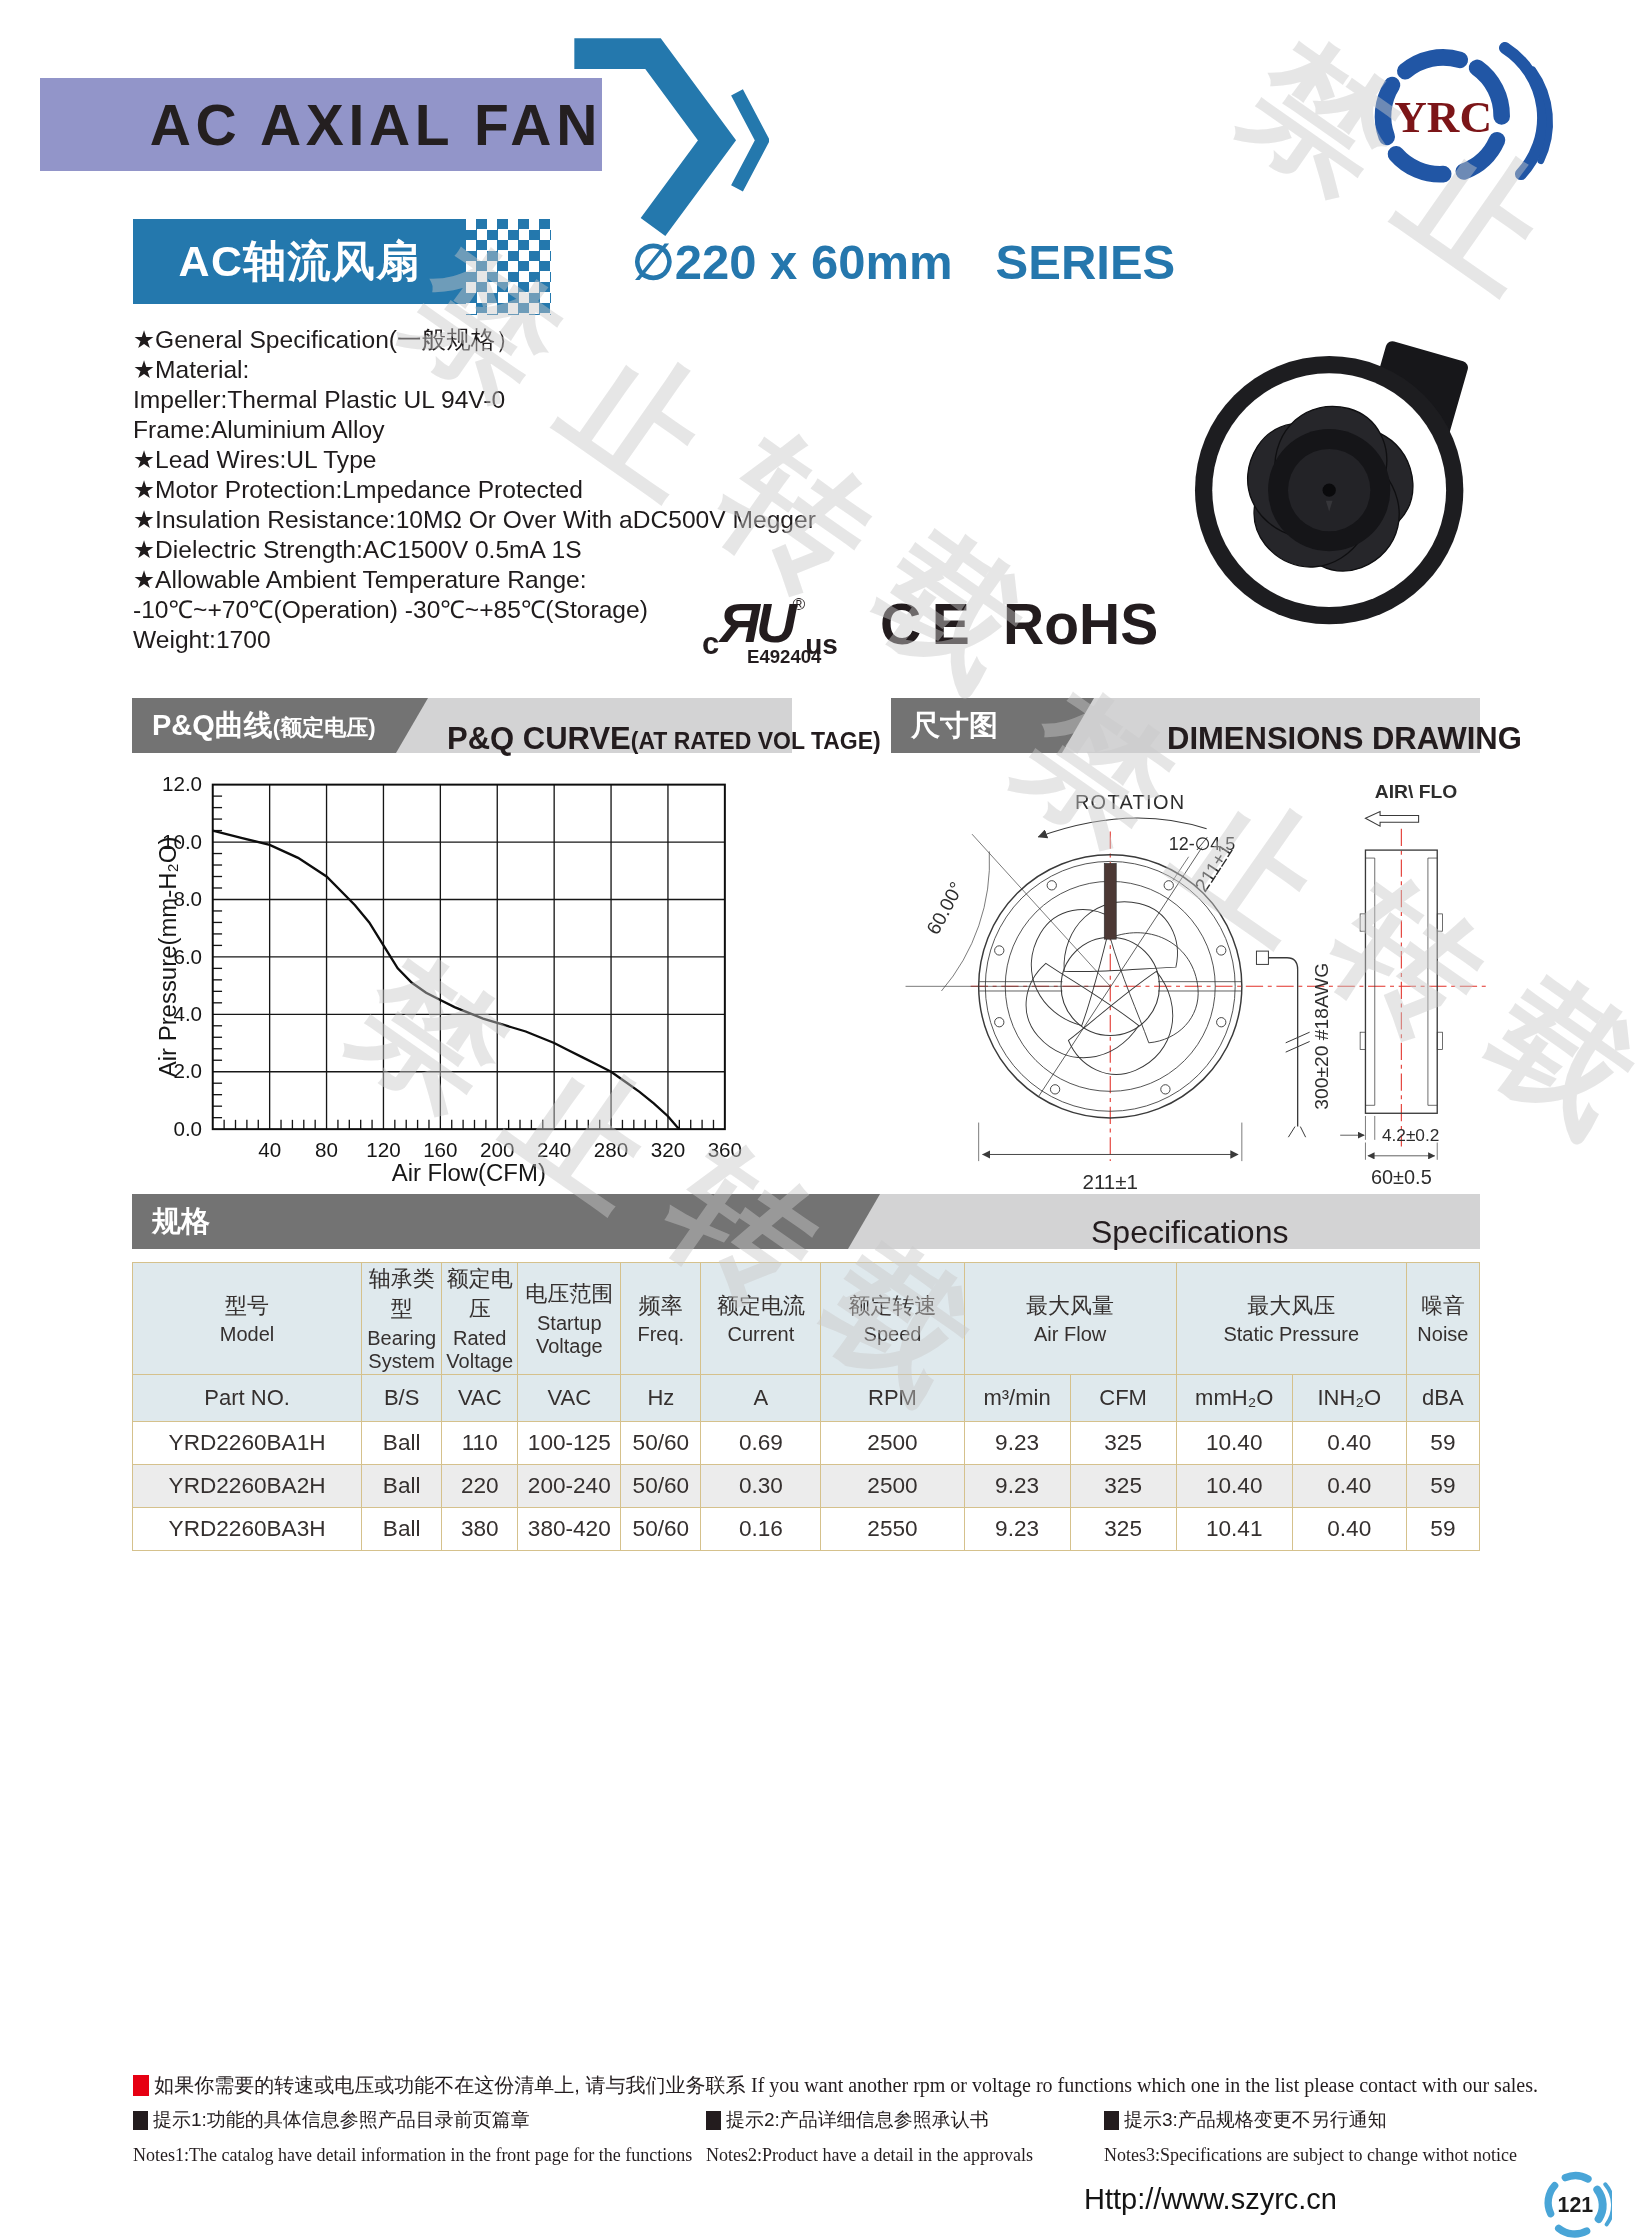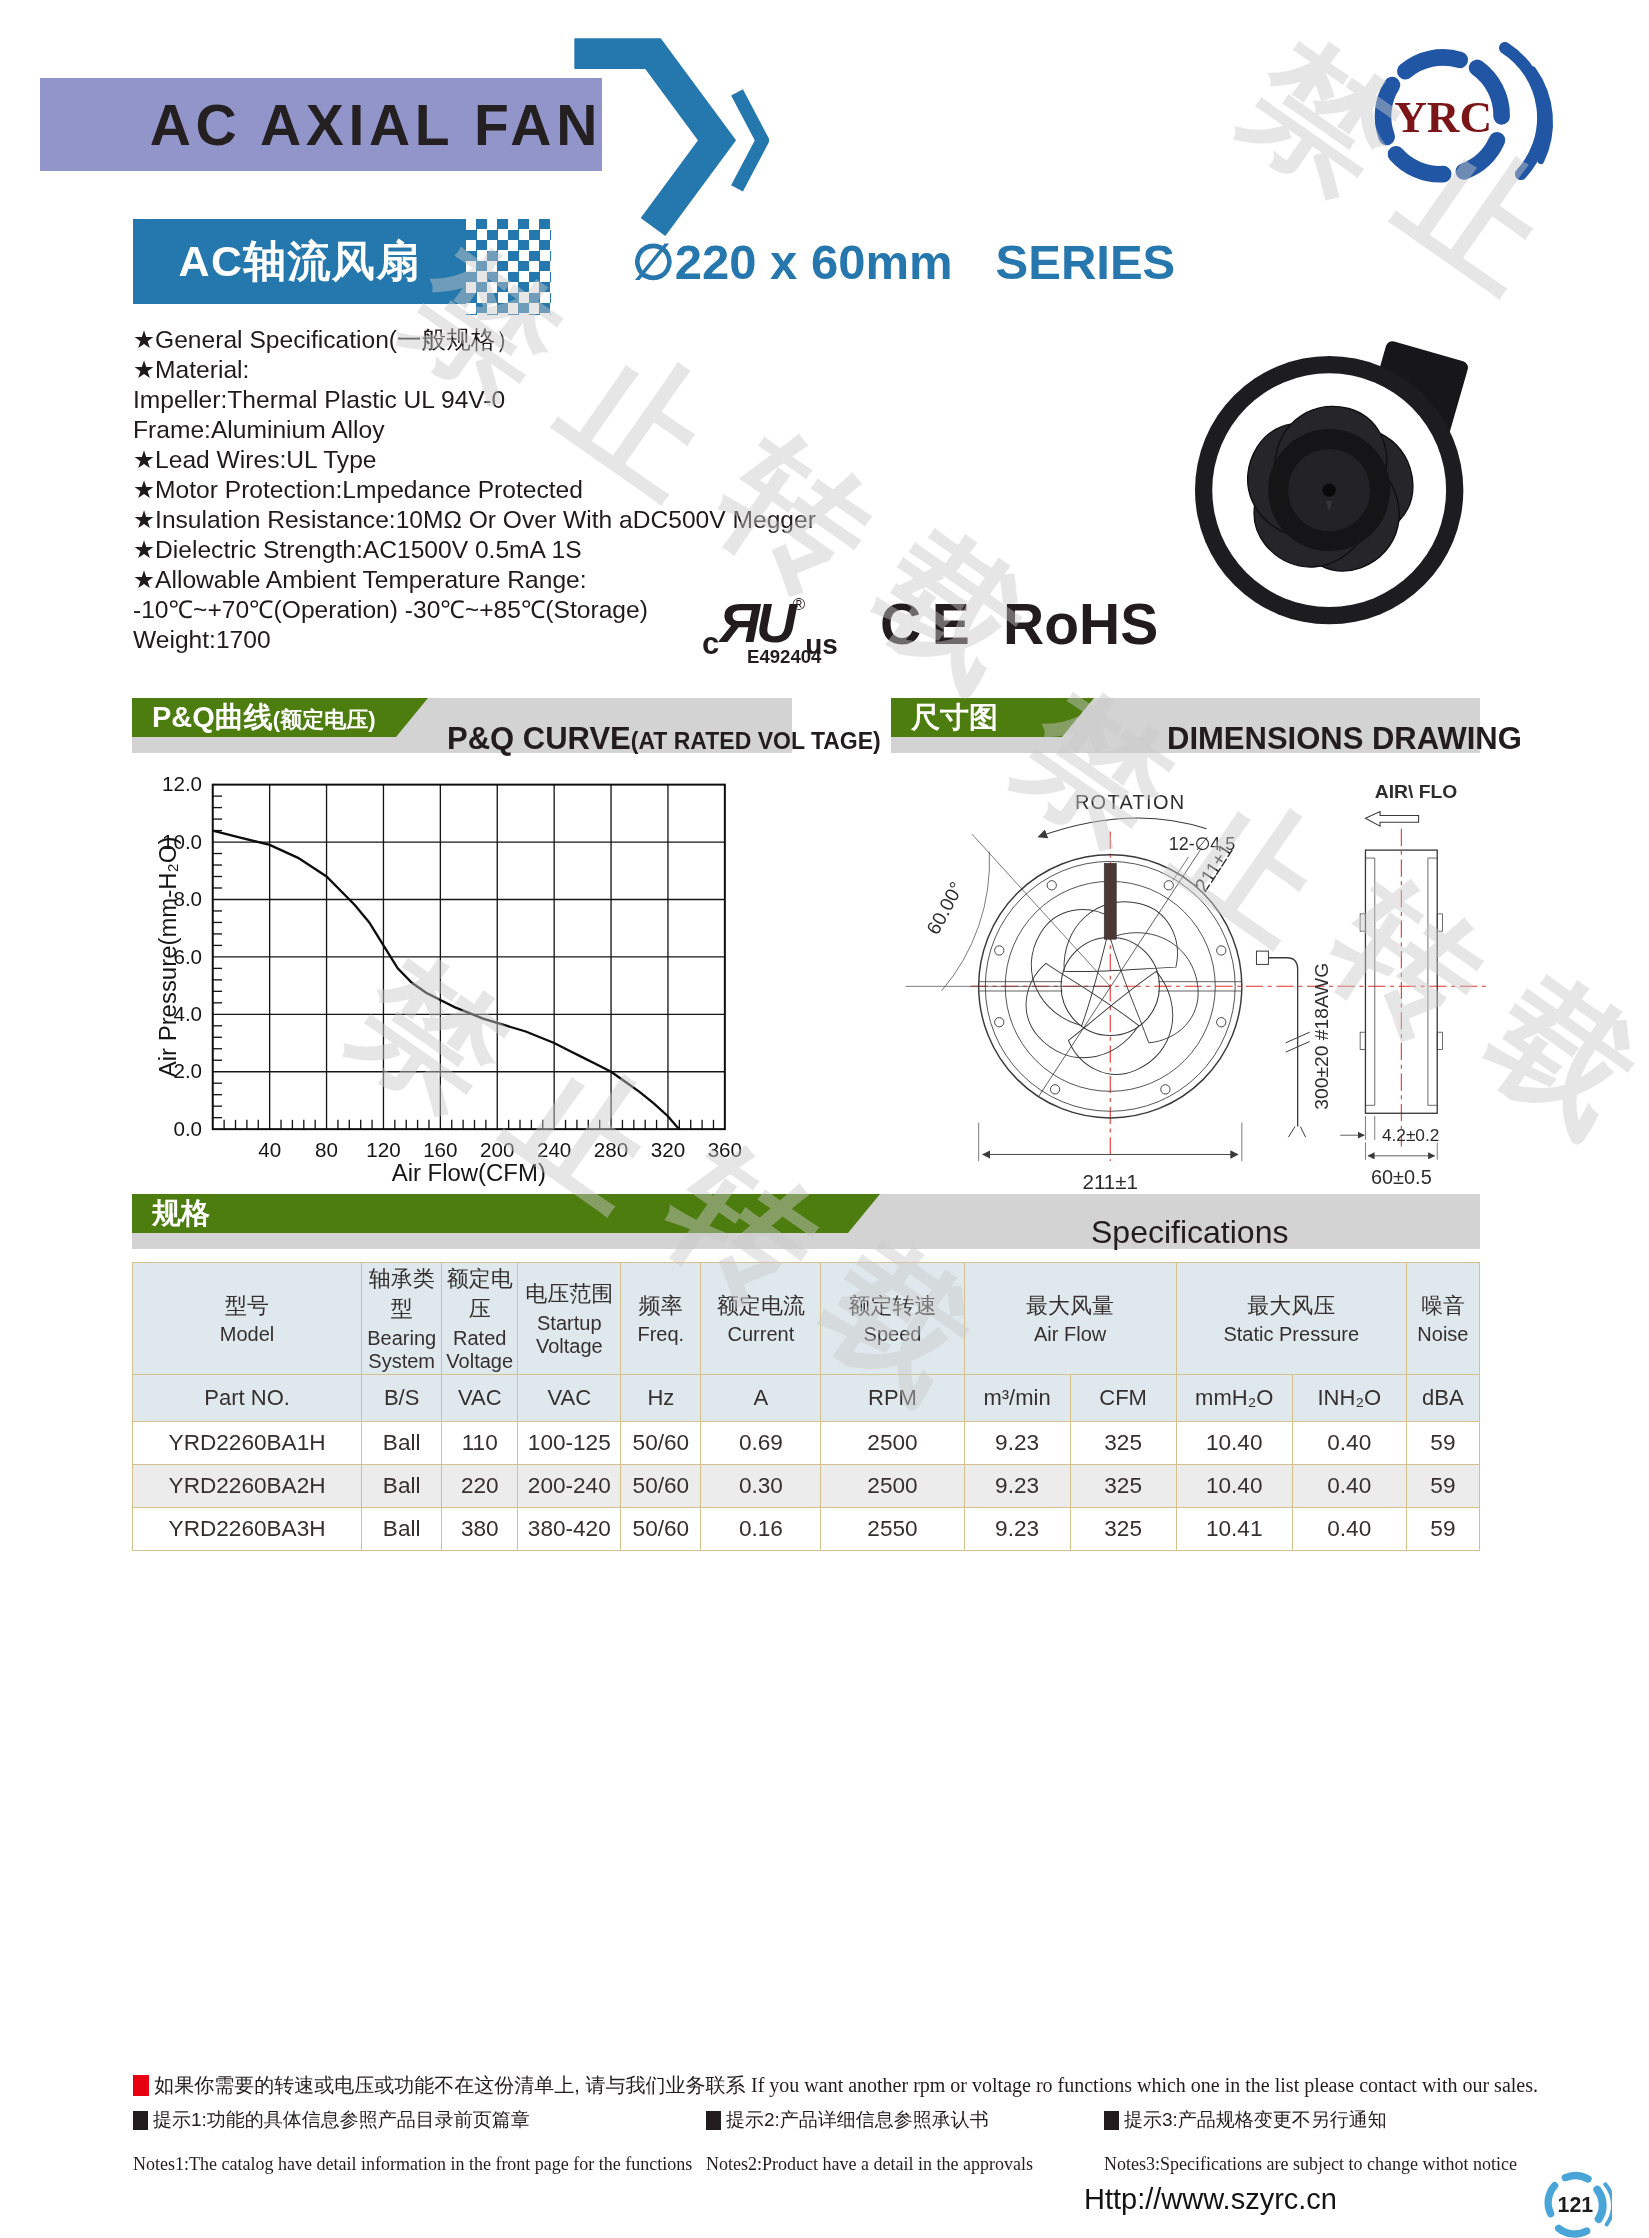--- a/index.html
+++ b/index.html
@@ -34,21 +34,21 @@
   .cul .c{font-size:31px;font-weight:bold;vertical-align:-12px;}
   .cul .ru{font-size:56px;font-weight:bold;font-style:italic;letter-spacing:-4px;}
   .cul .reg{font-size:17.3px;vertical-align:32px;}
   .cul .us{font-size:28px;font-weight:bold;vertical-align:-12px;}
   .cul-num{position:absolute;left:45px;top:67px;font-size:18.6px;font-weight:bold;color:#231c1e;}
   .ce{position:absolute;left:178px;top:12px;font-size:57px;font-weight:bold;letter-spacing:10.6px;color:#231c1e;}
   .rohs{position:absolute;left:301px;top:12px;font-size:57px;font-weight:bold;color:#231c1e;}
 
   
   .bar{position:absolute;height:55px;background:#d3d3d4;}
-  .bar-blue{position:absolute;height:39px;background:#4d7c0f;
+  .bar-blue{position:absolute;height:55px;background:#737373;
             clip-path:polygon(0 0,100% 0,calc(100% - 32px) 100%,0 100%);
             display:flex;align-items:center;}
   .bar-blue .cn{color:#fff;font-size:29px;font-weight:bold;padding-left:20px;white-space:nowrap;}
   .bar-blue .cn small{font-size:22px;font-weight:bold;}
   .bar-label{position:absolute;font-size:31px;font-weight:bold;color:#231c1e;white-space:nowrap;margin-top:12px;}
   .bar-label small{font-size:23px;}
 
   
   #pq-chart{position:absolute;left:156px;top:770px;width:599px;height:419px;}
   #pq-chart .grid{stroke:#161616;stroke-width:2;}
@@ -75,21 +75,21 @@
   #spec-table .dr.alt td{background:#ececec;}
 
   
   .sales-note{position:absolute;left:133px;top:2072px;font-size:20px;color:#231c1e;white-space:nowrap;}
   .sq{display:inline-block;width:16px;height:21px;vertical-align:-4px;margin-right:5.3px;}
   .sq.red{background:#e60012;}
   .sq.blk{background:#231c1e;width:14.6px;height:18.6px;}
   .sales-note .en{font-family:"Liberation Serif",serif;}
   .note-col{position:absolute;top:2107px;color:#231c1e;}
   .note-col .cn{font-size:19px;white-space:nowrap;}
-  .note-col .en{font-size:18px;margin-top:21px;font-family:"Liberation Serif",serif;white-space:nowrap;}
+  .note-col .en{font-size:18px;margin-top:12px;font-family:"Liberation Serif",serif;white-space:nowrap;}
 
   
   .footer-url{position:absolute;left:1084px;top:2183px;font-size:29px;color:#141414;}
   .footer-logo{position:absolute;left:1540px;top:2171px;width:72px;height:68px;}
 
   
   .wm-char{position:absolute;font-size:140px;font-weight:bold;color:#c9c9c9;opacity:0.45;
            transform:rotate(35deg);z-index:40;pointer-events:none;font-family:"Liberation Sans",sans-serif;}
 </style>
 </head>

